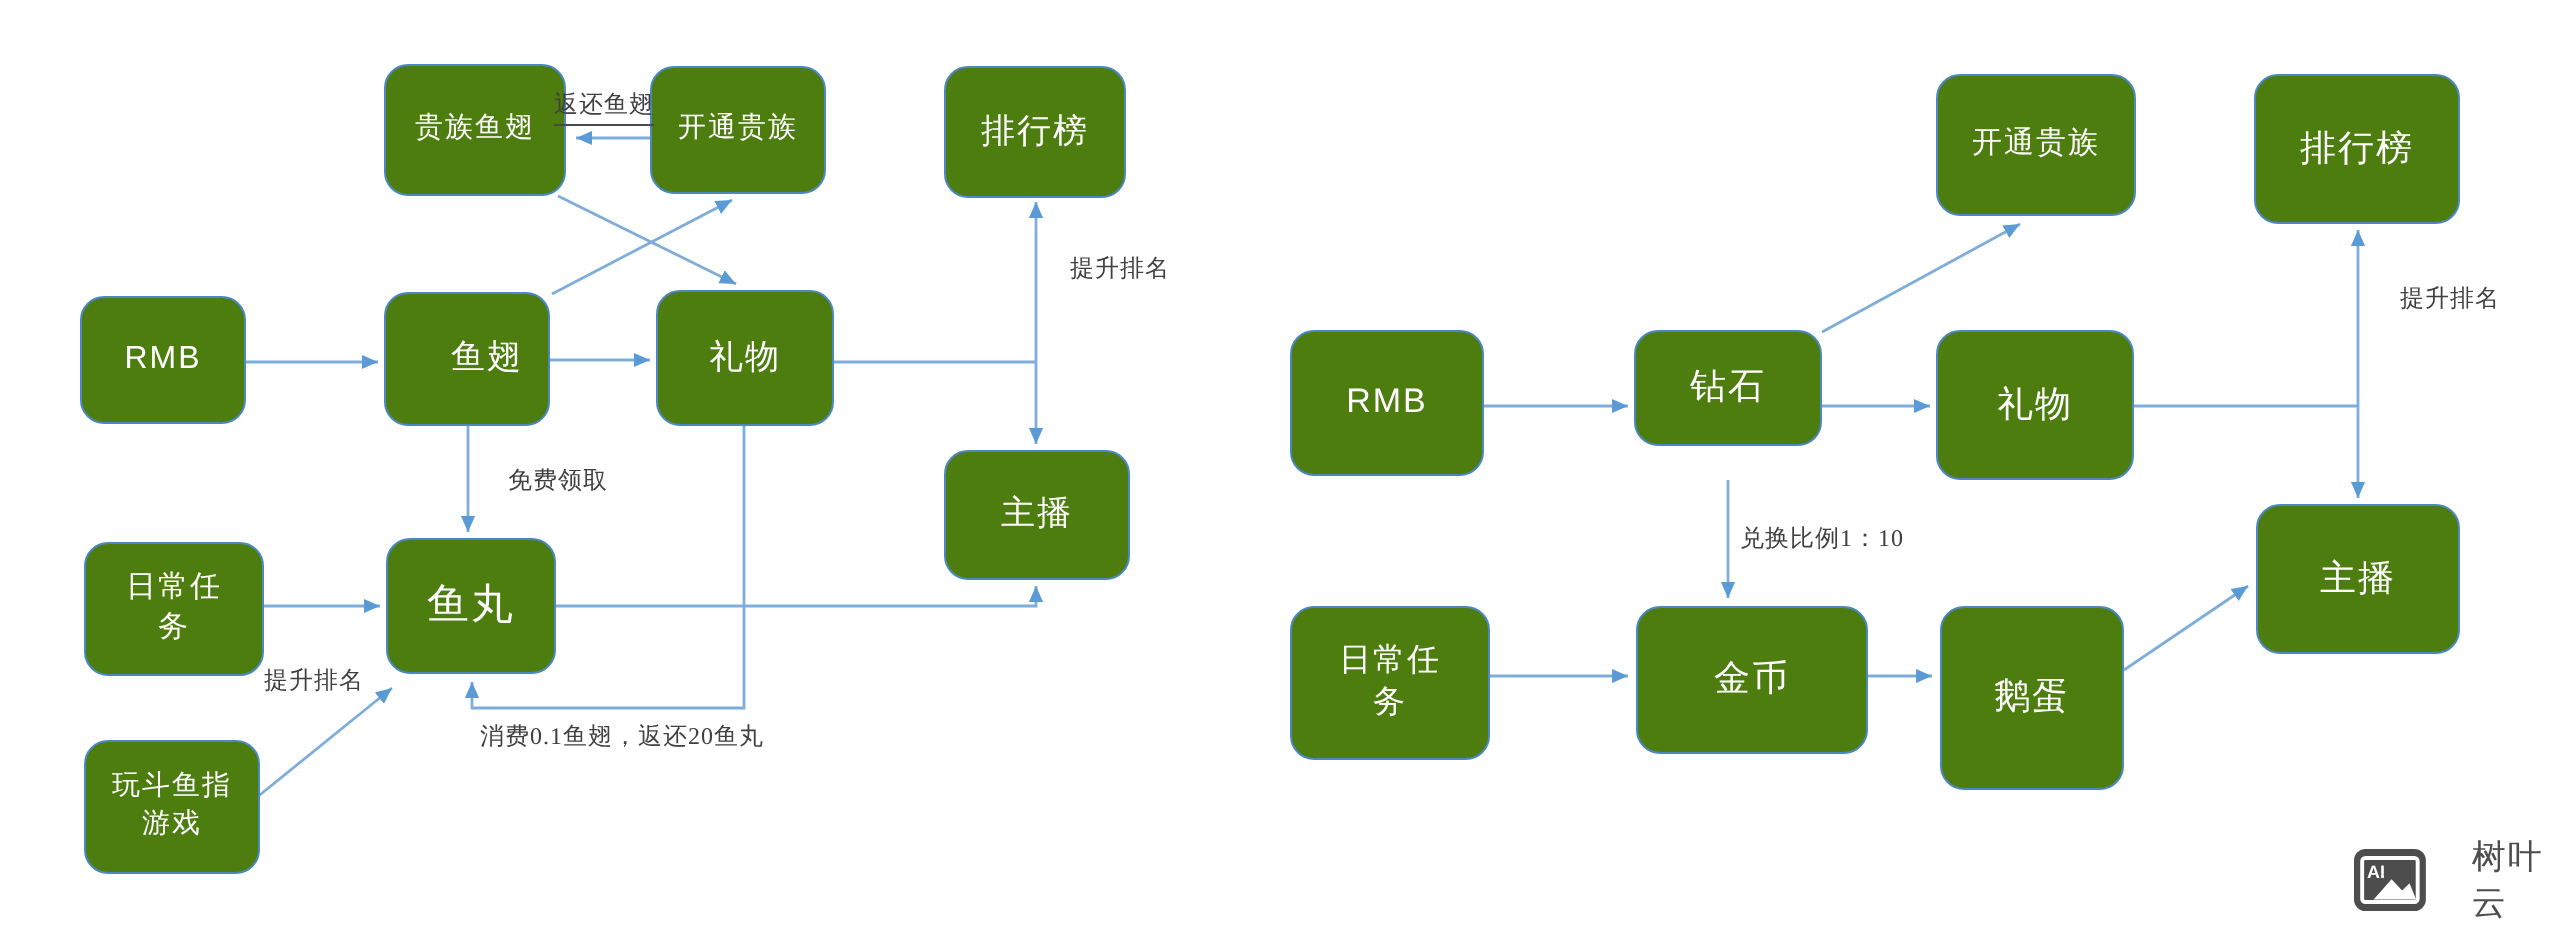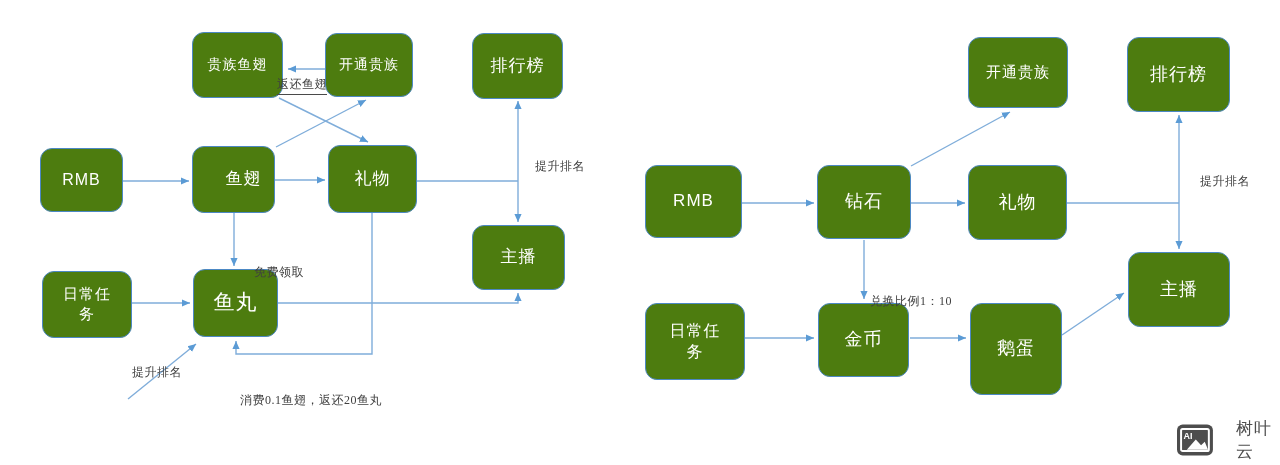--- a/index.html
+++ b/index.html
@@ -10,21 +10,21 @@
   }
   .connectors{position:absolute;left:0;top:0;width:1280px;height:465px;pointer-events:none;}
   .node{
     position:absolute;background:#4d7c0f;border:1px solid #4c88c4;border-radius:12px;
     color:#ffffff;display:flex;align-items:center;justify-content:center;text-align:center;
     white-space:pre-line;line-height:1.3;font-family:"Liberation Serif",serif;
     box-sizing:border-box;letter-spacing:1px;
   }
   .elabel{
     position:absolute;color:#404040;font-size:12px;white-space:nowrap;
-    font-family:"Liberation Serif",serif;letter-spacing:0.5px;margin-top:32px;
+    font-family:"Liberation Serif",serif;letter-spacing:0.5px;
   }
   .underlined{border-bottom:1px solid #4a4a4a;padding-bottom:1px;}
 
   
   .l-noble      {left:192px;top:32px; width:91px;height:66px;font-size:14px;}
   .l-opennoble  {left:325px;top:33px; width:88px;height:64px;font-size:14px;}
   .l-board      {left:472px;top:33px; width:91px;height:66px;font-size:17px;}
   .l-rmb        {left:40px; top:148px;width:83px;height:64px;font-size:16px;font-family:"Liberation Sans",sans-serif;}
   .l-fishwing   {left:192px;top:146px;width:83px;height:67px;font-size:17px;padding-left:20px;}
   .l-gift       {left:328px;top:145px;width:89px;height:68px;font-size:17px;}
@@ -36,25 +36,25 @@
   .lab-return   {left:277px;top:44px;}
   .lab-rank-l   {left:535px;top:126px;}
   .lab-ratio-l  {left:254px;top:232px;}
   .lab-free     {left:132px;top:332px;}
   .lab-consume  {left:240px;top:360px;}
 
   
   .r-opennoble  {left:968px; top:37px; width:100px;height:71px;font-size:15px;}
   .r-board      {left:1127px;top:37px; width:103px;height:75px;font-size:18px;}
   .r-rmb        {left:645px; top:165px;width:97px; height:73px;font-size:17px;font-family:"Liberation Sans",sans-serif;}
-  .r-diamond    {left:817px; top:165px;width:94px; height:74px;font-size:18px;}
+  .r-diamond    {left:817px; top:165px;width:94px; height:58px;font-size:18px;}
   .r-gift       {left:968px; top:165px;width:99px; height:75px;font-size:18px;}
   .r-anchor     {left:1128px;top:252px;width:102px;height:75px;font-size:18px;}
   .r-daily      {left:645px; top:303px;width:100px;height:77px;font-size:16px;}
-  .r-gold       {left:818px; top:303px;width:91px; height:74px;font-size:18px;}
+  .r-gold       {left:818px; top:303px;width:116px; height:74px;font-size:18px;}
   .r-egg        {left:970px; top:303px;width:92px; height:92px;font-size:18px;}
 
   .lab-rank-r   {left:1200px;top:141px;}
   .lab-ratio-r  {left:870px; top:261px;}
 
   
   .logo{position:absolute;left:1177px;top:417px;display:flex;align-items:center;gap:23px;}
   .logo .brand{
     color:#4d4d4d;font-weight:normal;font-size:17px;letter-spacing:1px;
     font-family:"Liberation Sans",sans-serif;
@@ -101,20 +101,22 @@
   <div class="node l-noble">贵族鱼翅</div>
   <div class="node l-opennoble">开通贵族</div>
   <div class="node l-board">排行榜</div>
   <div class="node l-rmb">RMB</div>
   <div class="node l-fishwing">鱼翅</div>
   <div class="node l-gift">礼物</div>
   <div class="node l-anchor">主播</div>
   <div class="node l-daily">日常任
 务</div>
   <div class="node l-fishball">鱼丸</div>
+  <div class="node l-play">玩斗鱼指
+游戏</div>
 
   <div class="elabel underlined lab-return">返还鱼翅</div>
   <div class="elabel lab-rank-l">提升排名</div>
   <div class="elabel lab-ratio-l">免费领取</div>
   <div class="elabel lab-free">提升排名</div>
   <div class="elabel lab-consume">消费0.1鱼翅，返还20鱼丸</div>
 
   <div class="node r-opennoble">开通贵族</div>
   <div class="node r-board">排行榜</div>
   <div class="node r-rmb">RMB</div>

